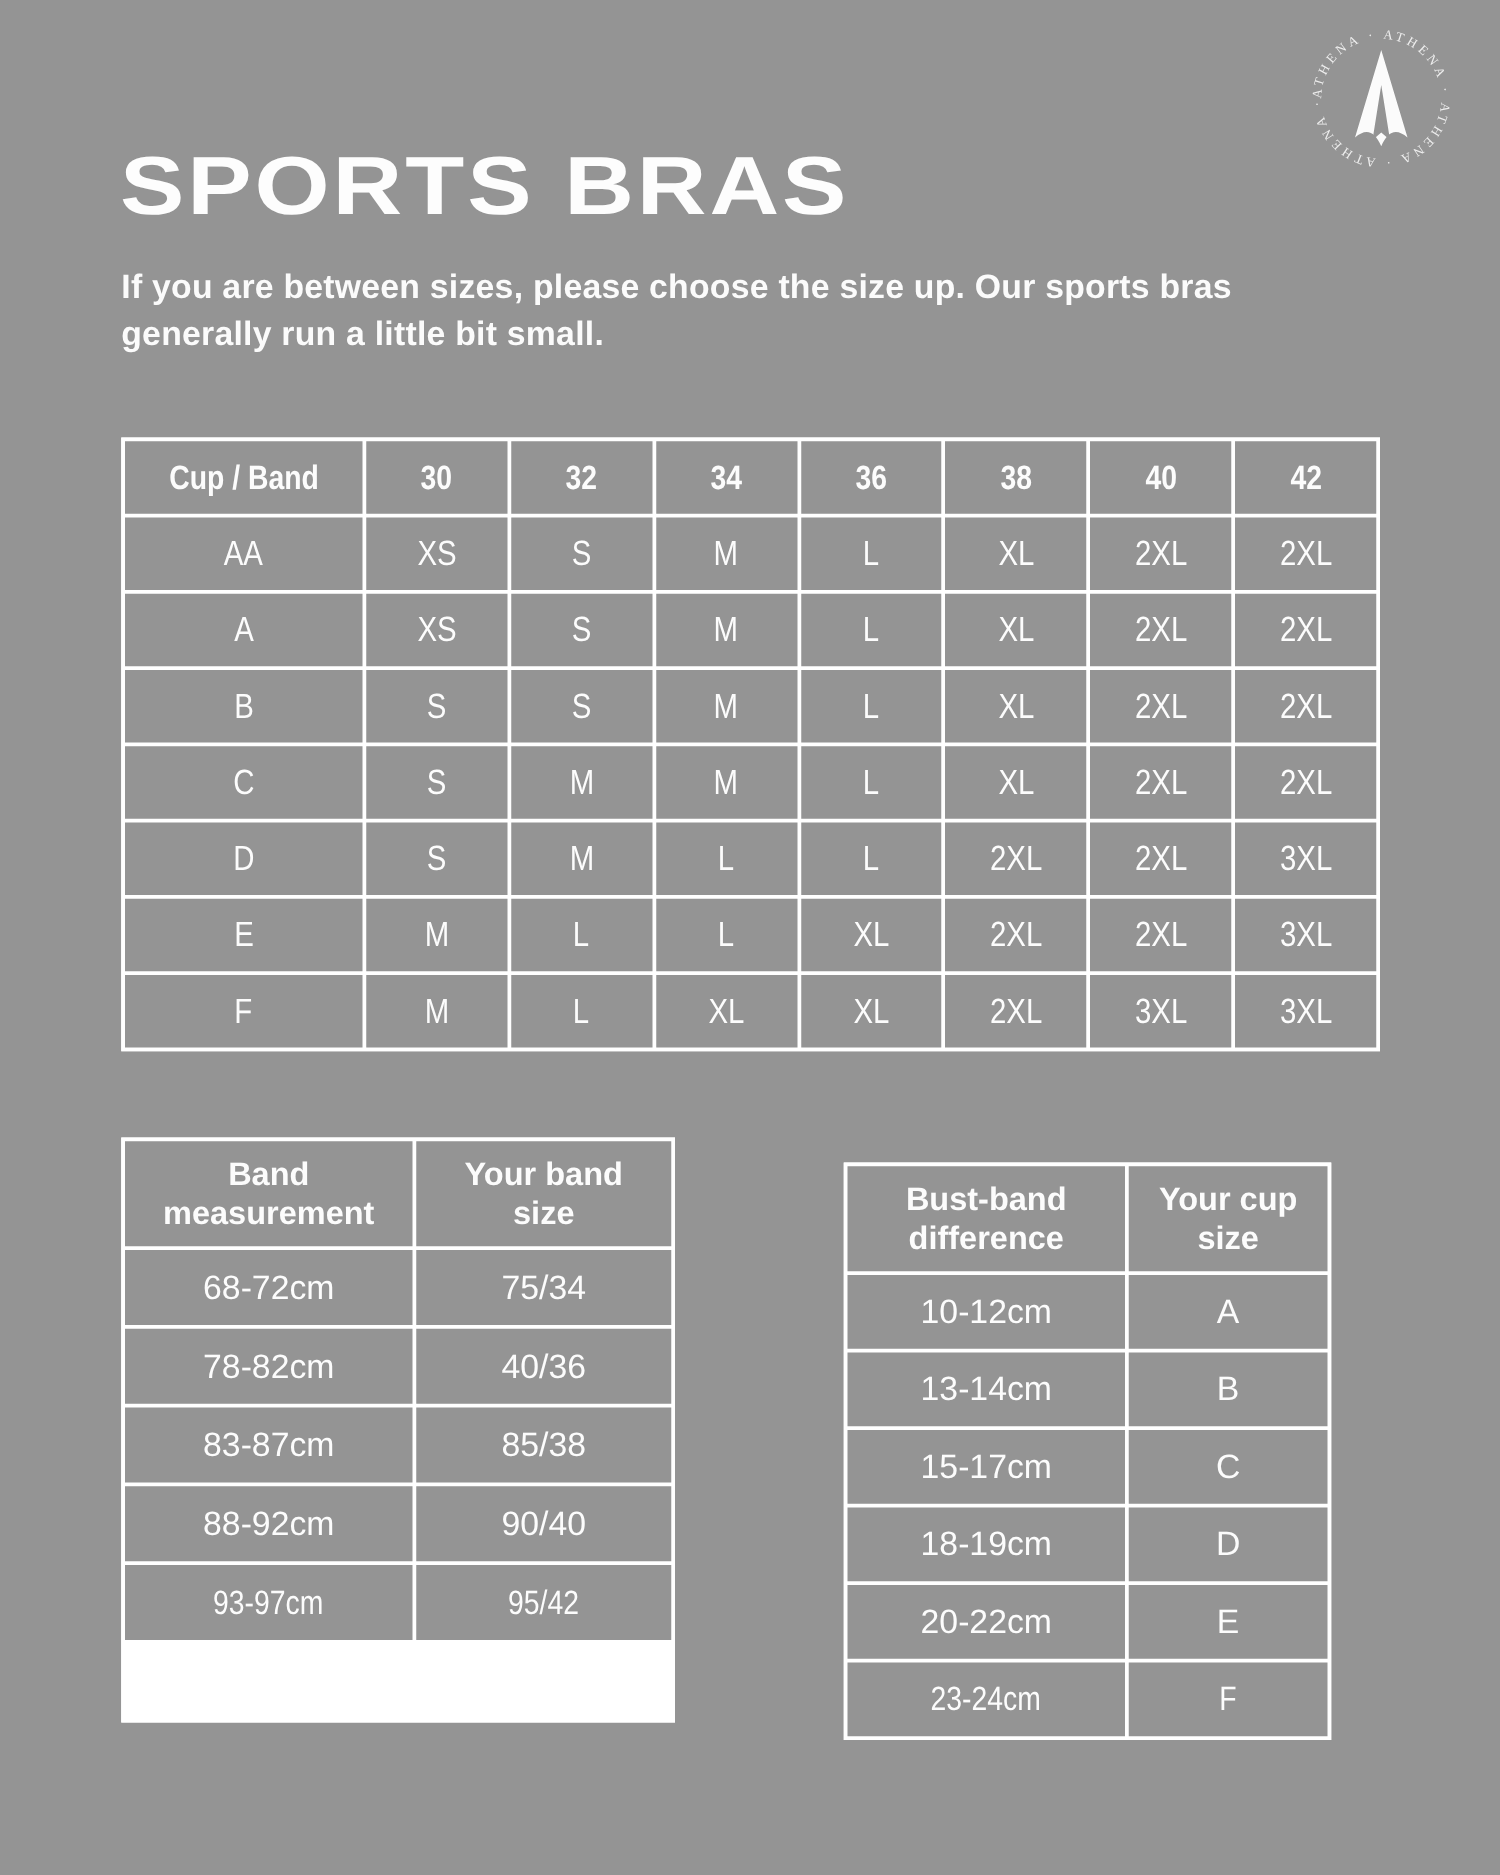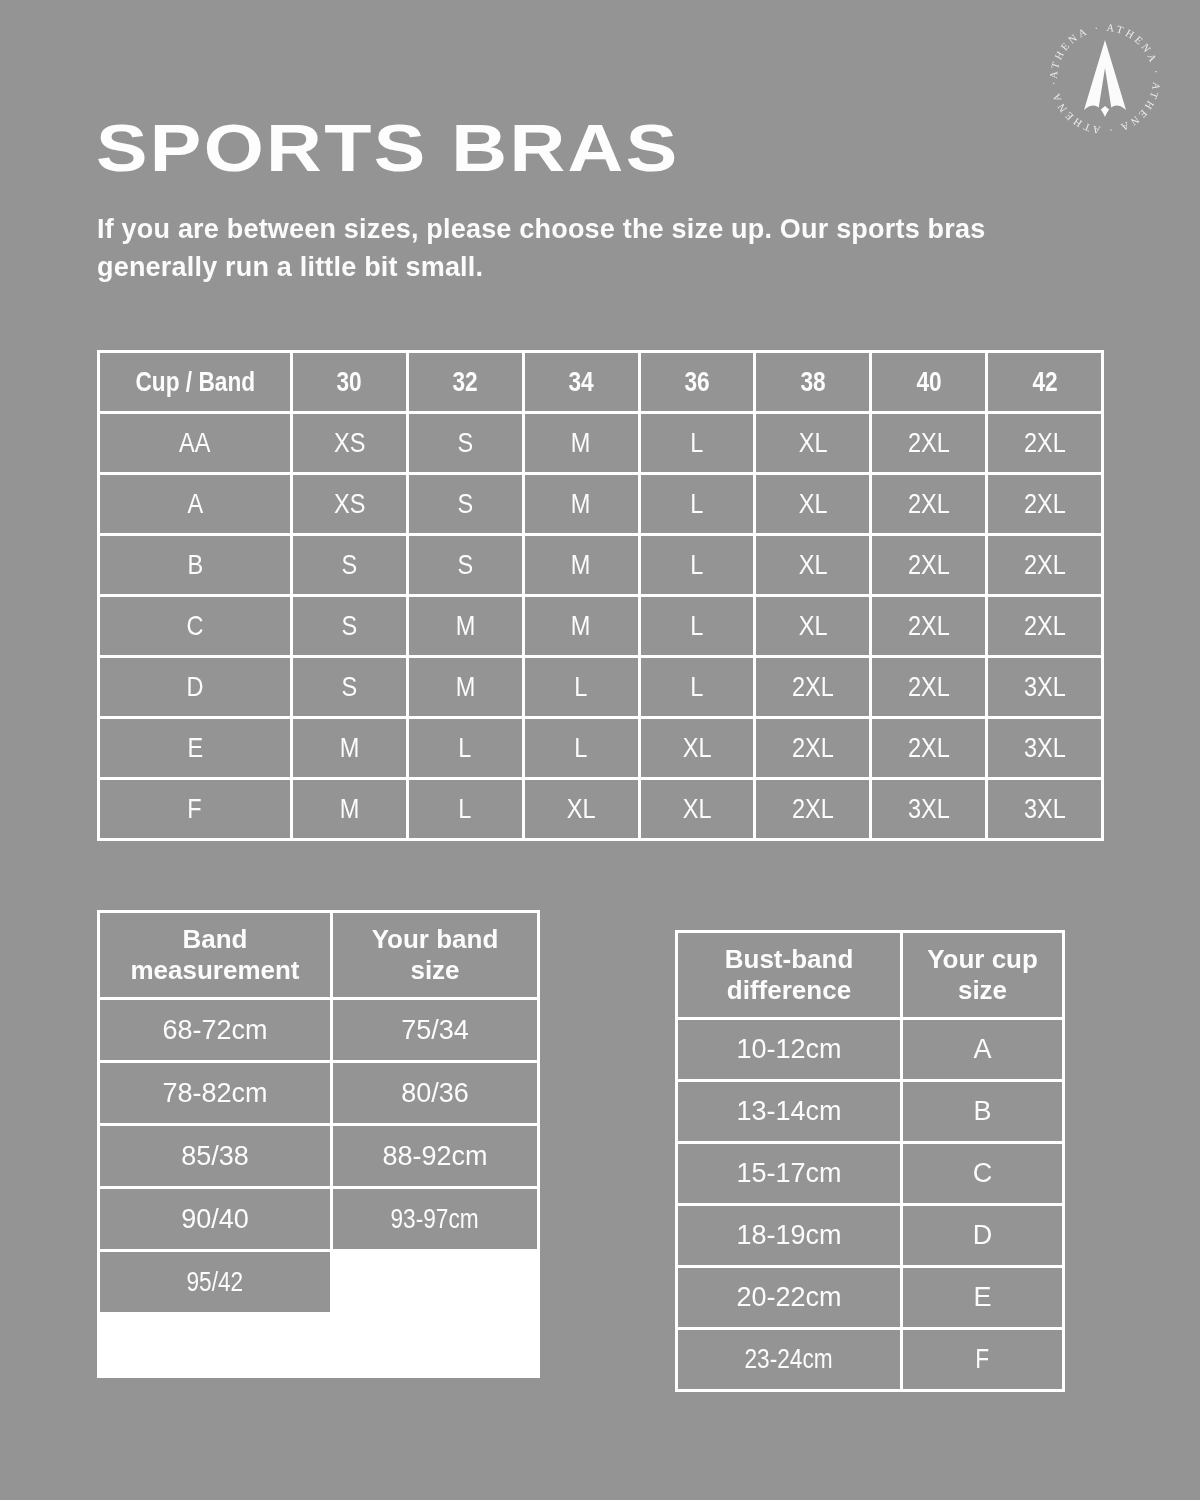--- a/index.html
+++ b/index.html
@@ -325,21 +325,24 @@
       <div class="cell">
         <span>68-72cm</span>
       </div>
       <div class="cell">
         <span>75/34</span>
       </div>
       <div class="cell">
         <span>78-82cm</span>
       </div>
       <div class="cell">
-        <span>80/36</span>
+        <span>40/36</span>
+      </div>
+      <div class="cell">
+        <span>83-87cm</span>
       </div>
       <div class="cell">
         <span>85/38</span>
       </div>
       <div class="cell">
         <span>88-92cm</span>
       </div>
       <div class="cell">
         <span>90/40</span>
       </div>

